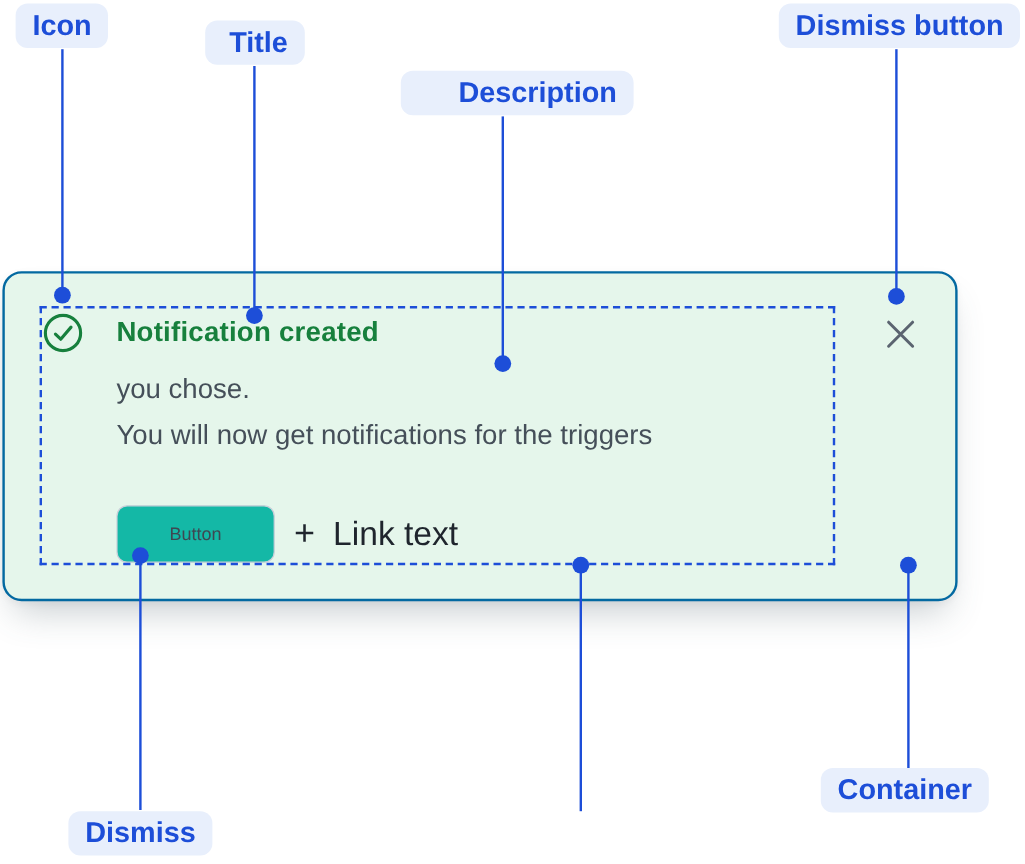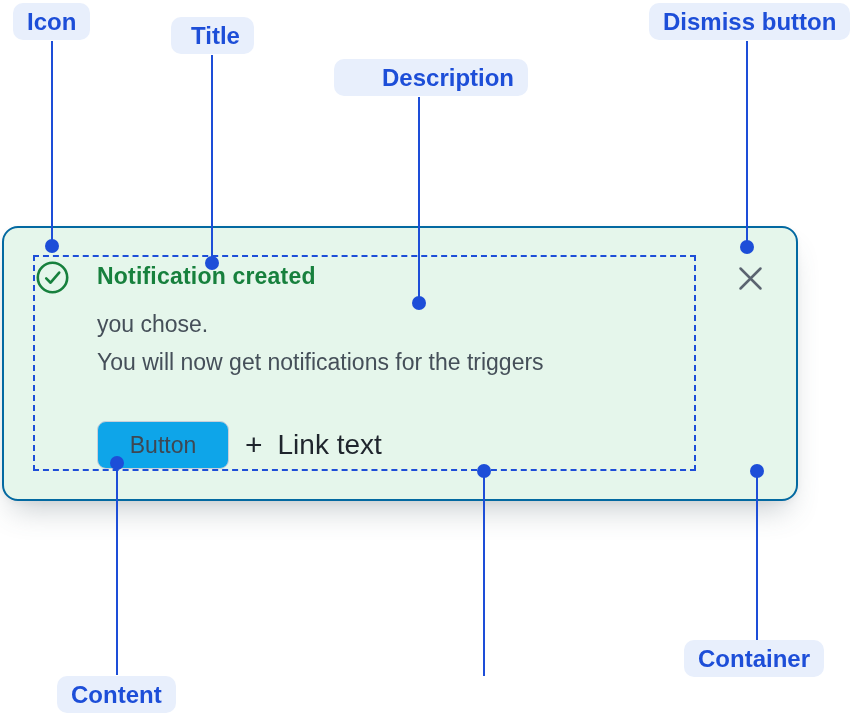--- a/index.html
+++ b/index.html
@@ -43,25 +43,25 @@
     position:absolute;left:93px;top:35px;
     font-size:23px;font-weight:700;color:#17803D;letter-spacing:0.2px;
     white-space:nowrap;
   }
   .flag-desc{position:absolute;left:93px;top:77px;color:#454F59;font-size:23px;line-height:38px;}
   .flag-desc div{white-space:nowrap;}
   .actions-row{position:absolute;left:93px;top:192px;height:50px;display:flex;align-items:center;}
   .flag-button{
     width:132px;height:48px;
     box-sizing:border-box;
-    background:#0ea5e9;
+    background:#14b8a6;
     border:1px solid #C9CFD9;
     border-radius:9px;
     font-family:inherit;
-    font-size:23px;color:#3E4752;
+    font-size:15px;color:#3E4752;
     cursor:pointer;
   }
   .flag-link{
     display:flex;align-items:center;gap:15px;
     margin-left:16px;height:48px;
     color:#1F252D;cursor:pointer;
   }
   .flag-link .plus{font-size:30px;font-weight:400;line-height:30px;}
   .flag-link .link-label{font-size:28px;font-weight:500;}
   .close-btn{
@@ -73,21 +73,21 @@
 </head>
 <body>
 
 <div class="stage">
 
   <div class="pill" style="left:13px;top:3px;">Icon</div>
   <div class="pill" style="left:171px;top:17px;padding-left:20px;">Title</div>
   <div class="pill" style="left:334px;top:59px;padding-left:48px;">Description</div>
   <div class="pill" style="left:649px;top:3px;">Dismiss button</div>
 
-  <div class="pill" style="left:57px;top:676px;">Content</div>
+  <div class="pill" style="left:57px;top:676px;">Dismiss</div>
   <div class="pill" style="left:684px;top:640px;text-align:right;">Container</div>
 
   <div class="vline" style="left:51px;top:41px;height:200px;"></div>
   <div class="vline" style="left:211px;top:55px;height:203px;"></div>
   <div class="vline" style="left:418px;top:97px;height:201px;"></div>
   <div class="vline" style="left:746px;top:41px;height:200px;"></div>
   <div class="vline" style="left:116px;top:463px;height:212px;"></div>
   <div class="vline" style="left:483px;top:471px;height:205px;"></div>
   <div class="vline" style="left:756px;top:471px;height:205px;"></div>
 

